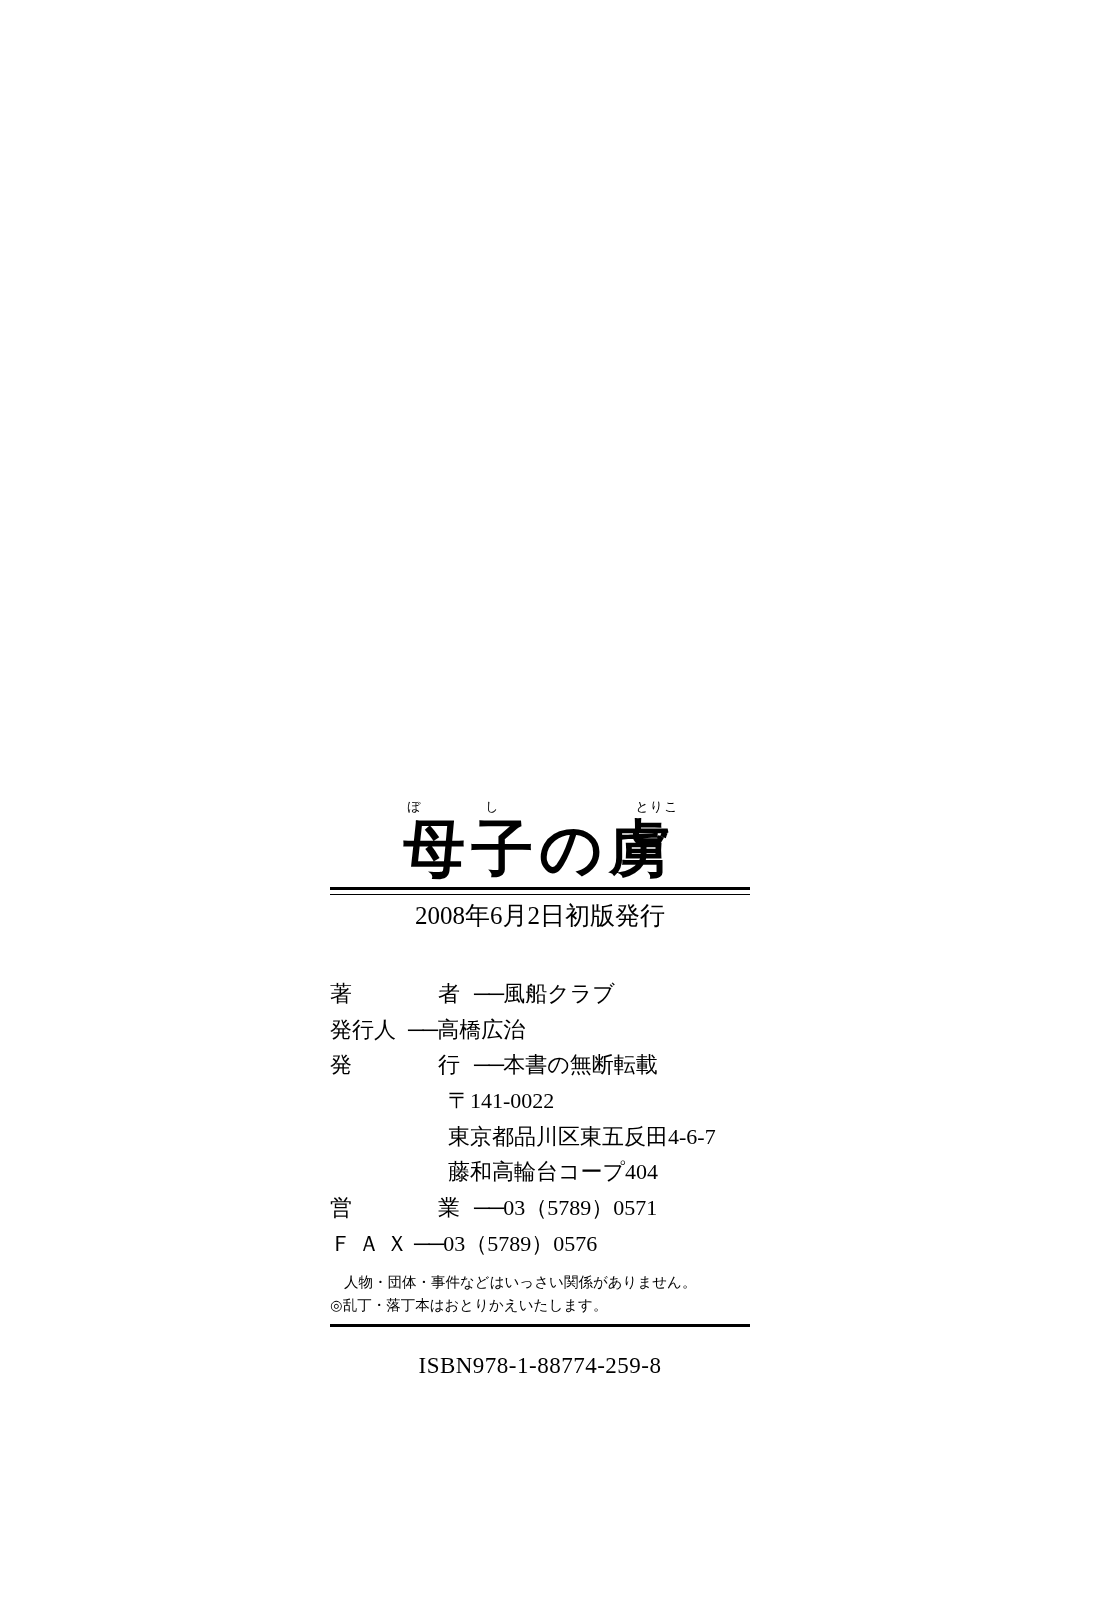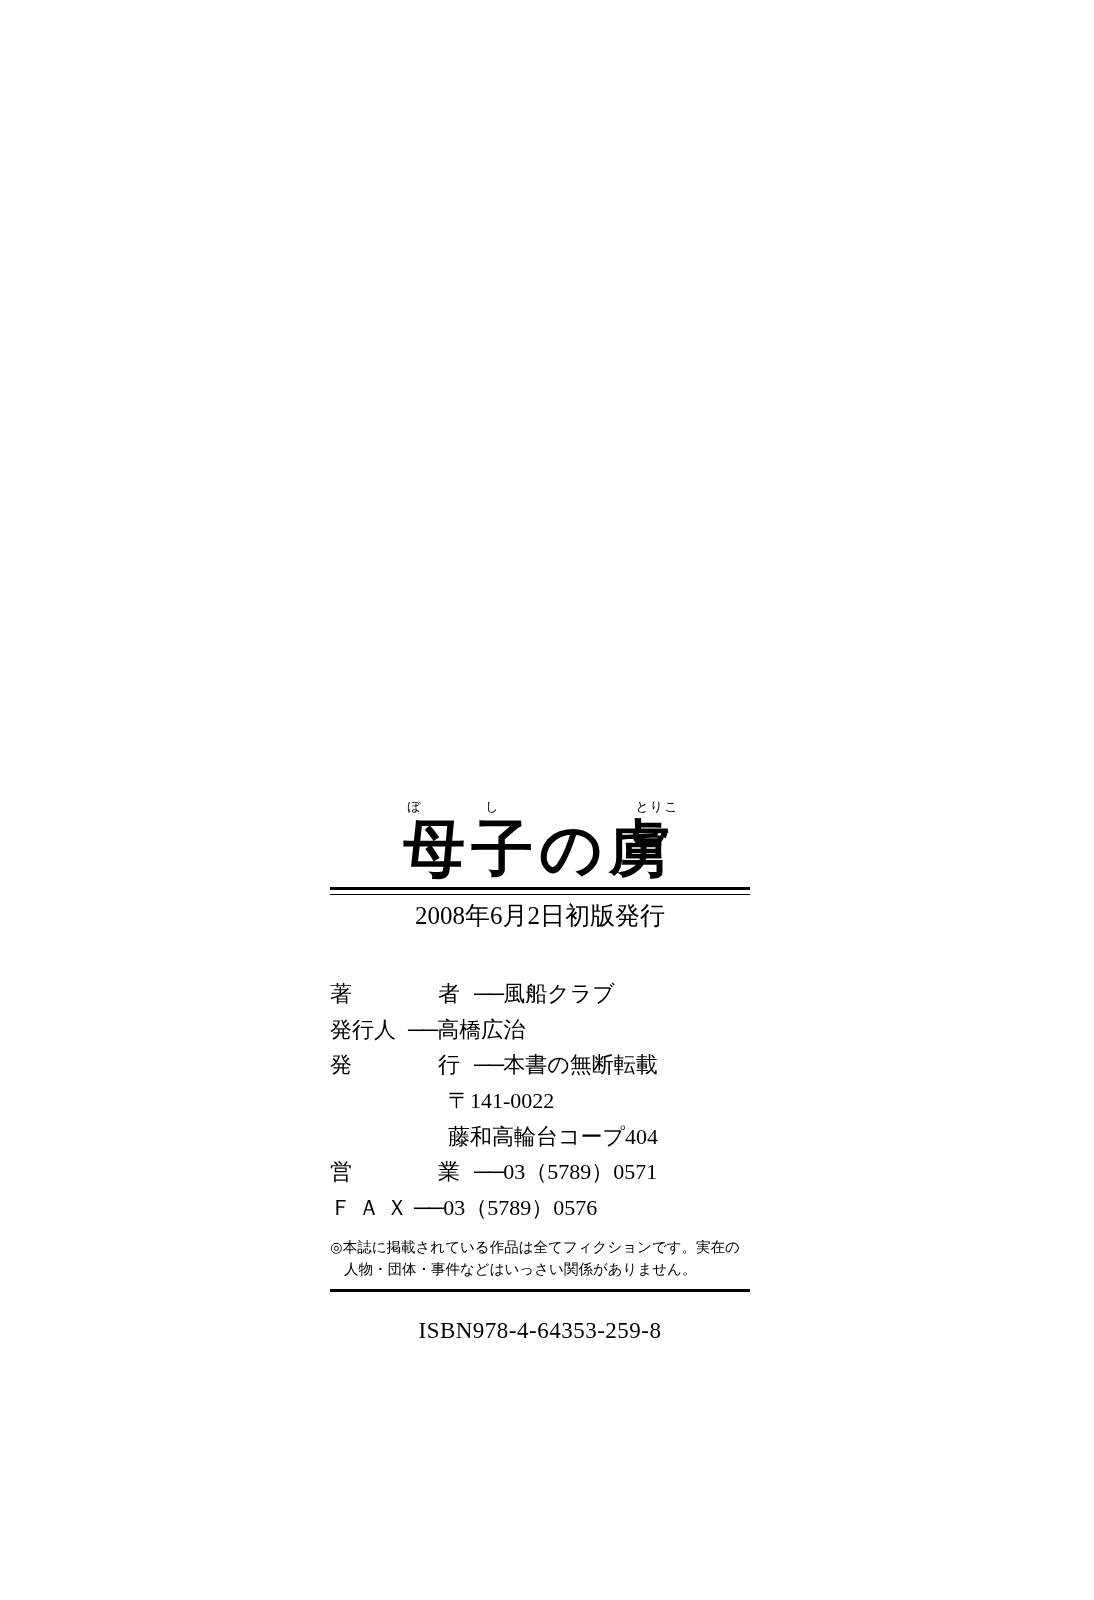--- a/index.html
+++ b/index.html
@@ -168,41 +168,42 @@
         <span>高橋広治</span>
       </div>
 
       <div class="imp-row">
         <span class="imp-label sp">発　　行</span>
         <span class="dash">──</span>
         <span>本書の無断転載</span>
       </div>
 
       <div class="imp-indent">〒141-0022</div>
+      <div class="imp-indent">東京都品川区東五反田4-6-7</div>
       <div class="imp-indent">藤和高輪台コープ404</div>
 
       <div class="imp-row">
         <span class="imp-label sp">営　　業</span>
         <span class="dash">──</span>
         <span>03（5789）0571</span>
       </div>
 
       <div class="imp-row">
         <span class="imp-label sp2">ＦＡＸ</span>
         <span class="dash">──</span>
         <span>03（5789）0576</span>
       </div>
     </div>
 
     <div class="notes">
+      <div class="note-line note-cont">人物・団体・事件などはいっさい関係がありません。</div>
       <div class="note-line">
-        <span>◎</span><span>本誌に掲載されている作品は全てフィクションです。実在の</span>
-      </div>
-      <div class="note-line note-cont">人物・団体・事件などはいっさい関係がありません。</div>
+        <span>◎</span><span>乱丁・落丁本はおとりかえいたします。</span>
+      </div>
     </div>
 
     <hr class="rule-bottom">
 
 
-    <div class="isbn">ISBN978-4-64353-259-8</div>
+    <div class="isbn">ISBN978-1-88774-259-8</div>
 
   </div>
 </div>
 
 </body></html>

